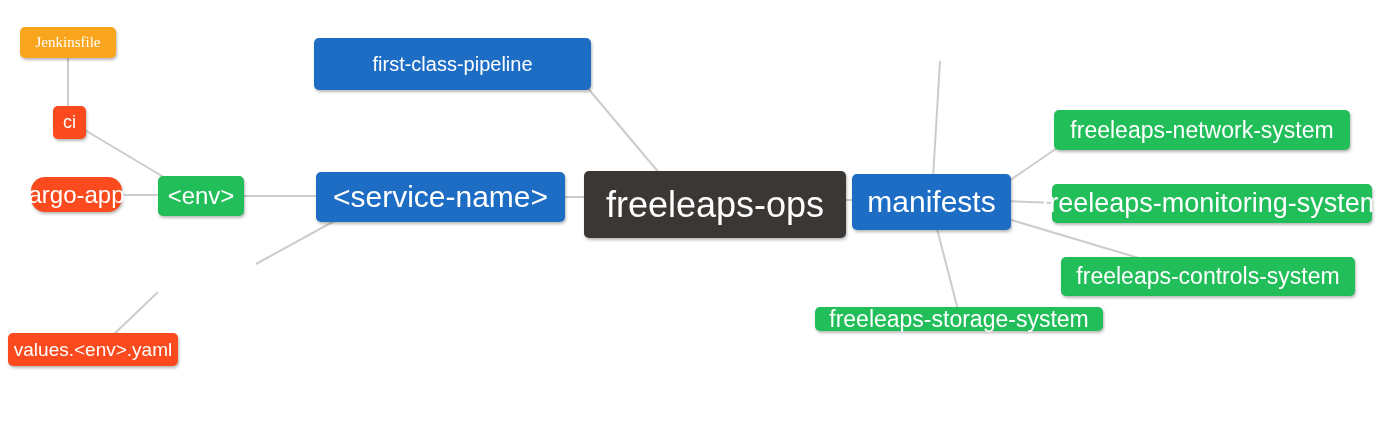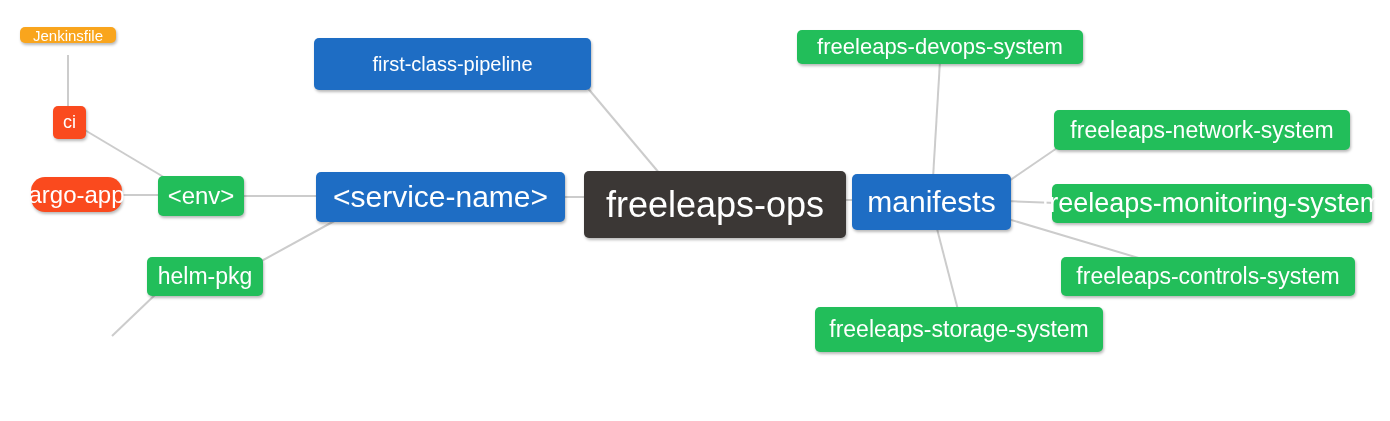--- a/index.html
+++ b/index.html
@@ -59,28 +59,27 @@
     <line x1="586" y1="86" x2="660" y2="174"></line>
     <line x1="562" y1="197" x2="588" y2="197"></line>
     <line x1="842" y1="200" x2="856" y2="200"></line>
     <line x1="933" y1="178" x2="940" y2="61"></line>
     <line x1="1006" y1="183" x2="1060" y2="146"></line>
     <line x1="1006" y1="201" x2="1056" y2="203"></line>
     <line x1="1008" y1="219" x2="1142" y2="259"></line>
     <line x1="935" y1="221" x2="958" y2="310"></line>
   </svg>
 
-  <div class="node orange" style="left:20px;   top:27px;  width:96px;  height:16px; font-size:15px;">Jenkinsfile</div>
+  <div class="node orange" style="left:20px;   top:27px;  width:96px;  height:31px; font-size:15px;font-family:Liberation Serif, serif;">Jenkinsfile</div>
   <div class="node red" style="left:53px;   top:106px; width:33px;  height:33px; font-size:18px;">ci</div>
   <div class="node red" style="left:31px;   top:177px; width:91px;  height:35px; font-size:24px;border-radius:14px;">argo-app</div>
   <div class="node green" style="left:158px;  top:176px; width:86px;  height:40px; font-size:24px;">&lt;env&gt;</div>
-  <div class="node green" style="left:147px;  top:257px; width:116px; height:39px; font-size:23px;">helm-pkg</div>
+  <div class="node red" style="left:8px;    top:333px; width:170px; height:33px; font-size:19px;">values.&lt;env&gt;.yaml</div>
   <div class="node blue" style="left:314px;  top:38px;  width:277px; height:52px; font-size:20px;">first-class-pipeline</div>
   <div class="node blue" style="left:316px;  top:172px; width:249px; height:50px; font-size:30px;">&lt;service-name&gt;</div>
   <div class="node dark" style="left:584px;  top:171px; width:262px; height:67px; font-size:36px;">freeleaps-ops</div>
   <div class="node blue" style="left:852px;  top:174px; width:159px; height:56px; font-size:30px;">manifests</div>
-  <div class="node green" style="left:797px;  top:30px;  width:286px; height:34px; font-size:22px;">freeleaps-devops-system</div>
   <div class="node green" style="left:1054px; top:110px; width:296px; height:40px; font-size:23px;">freeleaps-network-system</div>
   <div class="node green" style="left:1052px; top:184px; width:320px; height:39px; font-size:27px;">freeleaps-monitoring-system</div>
   <div class="node green" style="left:1061px; top:257px; width:294px; height:39px; font-size:23px;">freeleaps-controls-system</div>
-  <div class="node green" style="left:815px;  top:307px; width:288px; height:45px; font-size:23px;">freeleaps-storage-system</div>
+  <div class="node green" style="left:815px;  top:307px; width:288px; height:24px; font-size:23px;">freeleaps-storage-system</div>
 
 </div>
 
 </body></html>

